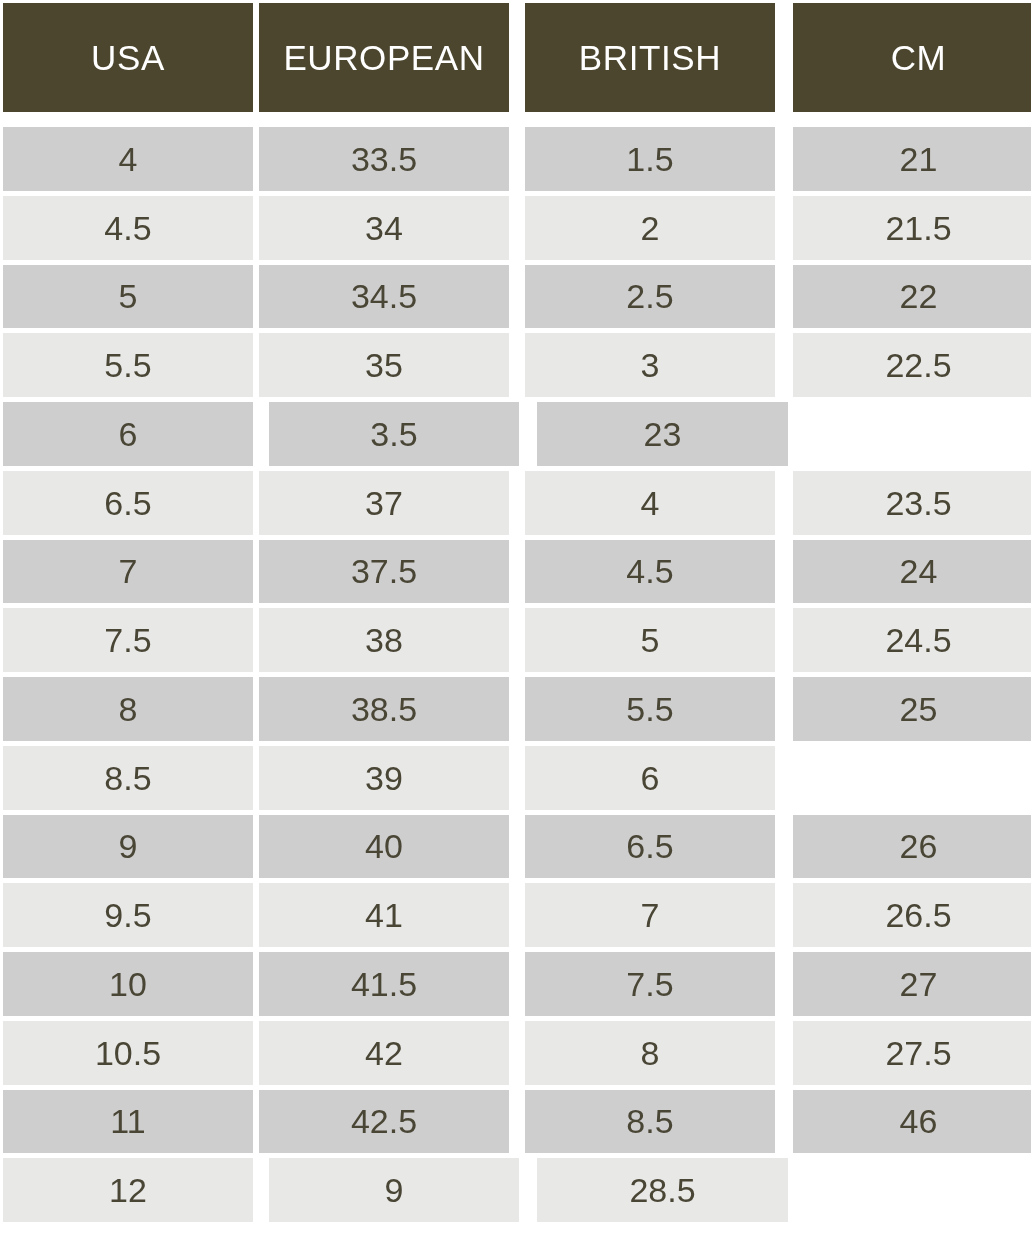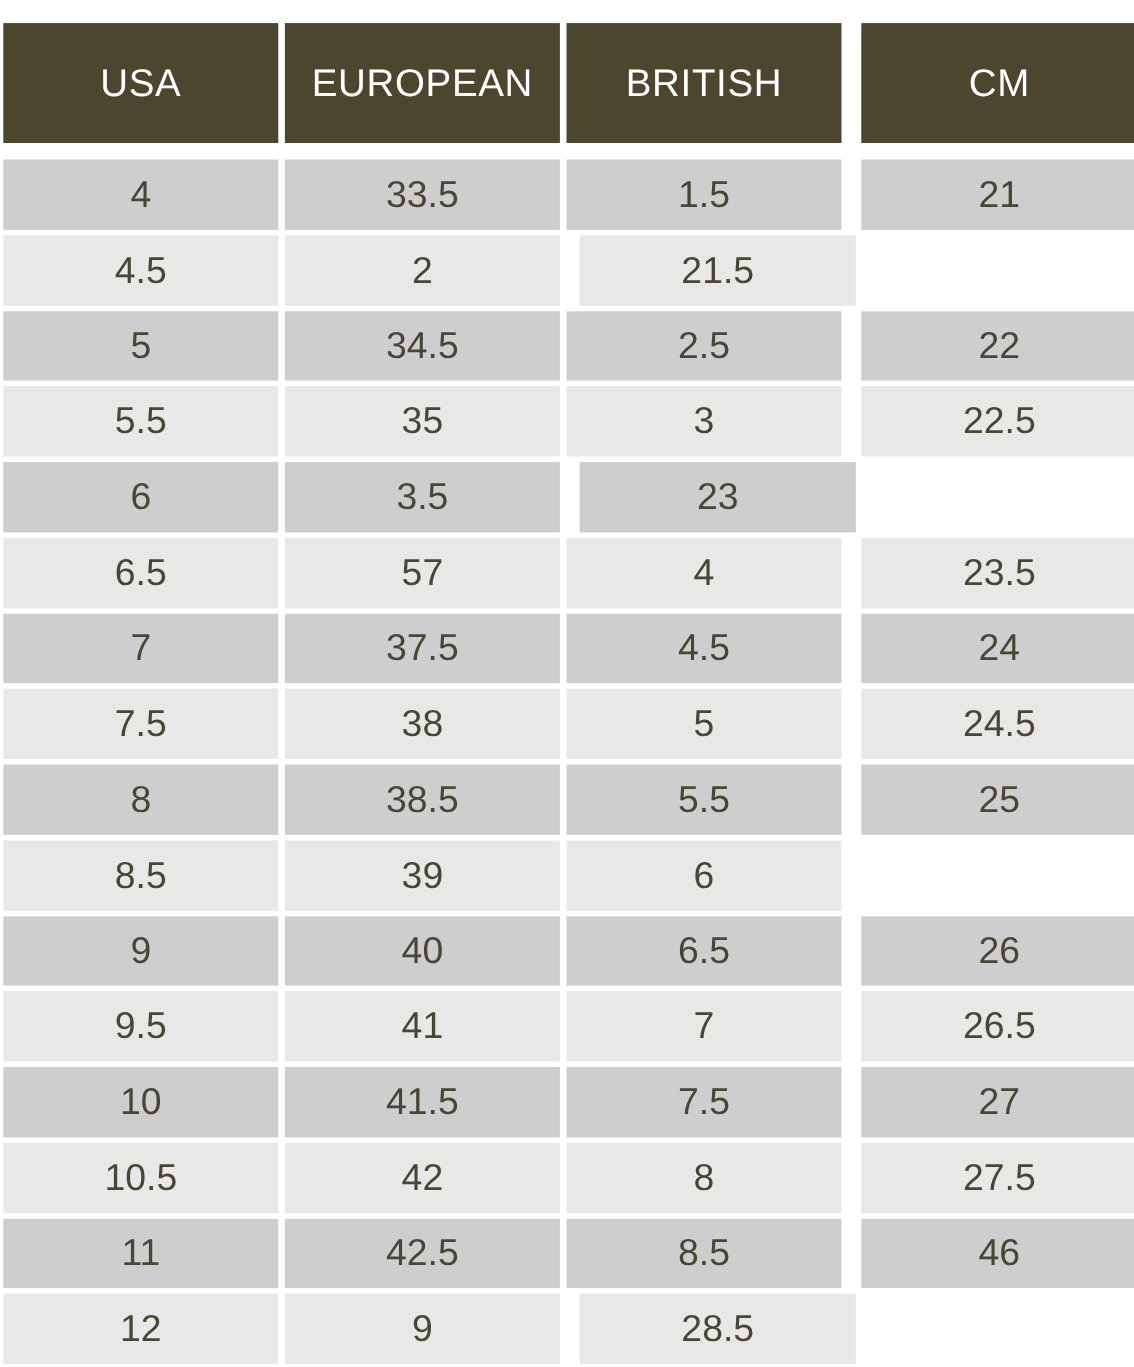--- a/index.html
+++ b/index.html
@@ -13,21 +13,21 @@
     height: 1243px;
     font-family: "Liberation Sans", sans-serif;
     -webkit-font-smoothing: antialiased;
   }
 
   .size-table {
     position: relative;
     width: 1031px;
     height: 1243px;
     box-sizing: border-box;
-    padding: 21px 9px 21px 3px;
+    padding: 3px 9px 21px 3px;
   }
 
   .table-grid {
     display: flex;
     flex-direction: column;
     width: 1019px;
     height: 1219px;
   }
 
   
@@ -73,21 +73,21 @@
     line-height: 1;
     box-sizing: border-box;
   }
 
   .row-dark .data-cell  { background: #cecece; }
   .row-light .data-cell { background: #e8e8e7; }
 
   
   .col-0 { flex: 0 0 250px; }
   .col-1 { flex: 0 0 250px; margin-left: 6px; }
-  .col-2 { flex: 0 0 250px; margin-left: 6px; text-align: center; }
+  .col-2 { flex: 0 0 250px; margin-left: 16px; text-align: center; }
   .col-3 { flex: 0 0 251px; margin-left: 18px; }
 </style>
 </head>
 <body>
 
 <div class="size-table">
   <div class="table-grid">
 
     <div class="header-row" id="header-row">
         <div class="header-cell col-0">USA</div>
@@ -98,20 +98,21 @@
 
     <div class="body-rows" id="body-rows">
         <div class="data-row row-dark">
           <div class="data-cell col-0">4</div>
           <div class="data-cell col-1">33.5</div>
           <div class="data-cell col-2">1.5</div>
           <div class="data-cell col-3">21</div>
         </div>
         <div class="data-row row-light">
           <div class="data-cell col-0">4.5</div>
+          <div class="data-cell col-1">34</div>
           <div class="data-cell col-2">2</div>
           <div class="data-cell col-3">21.5</div>
         </div>
         <div class="data-row row-dark">
           <div class="data-cell col-0">5</div>
           <div class="data-cell col-1">34.5</div>
           <div class="data-cell col-2">2.5</div>
           <div class="data-cell col-3">22</div>
         </div>
         <div class="data-row row-light">
@@ -120,21 +121,21 @@
           <div class="data-cell col-2">3</div>
           <div class="data-cell col-3">22.5</div>
         </div>
         <div class="data-row row-dark">
           <div class="data-cell col-0">6</div>
           <div class="data-cell col-2">3.5</div>
           <div class="data-cell col-3">23</div>
         </div>
         <div class="data-row row-light">
           <div class="data-cell col-0">6.5</div>
-          <div class="data-cell col-1">57</div>
+          <div class="data-cell col-1">37</div>
           <div class="data-cell col-2">4</div>
           <div class="data-cell col-3">23.5</div>
         </div>
         <div class="data-row row-dark">
           <div class="data-cell col-0">7</div>
           <div class="data-cell col-1">37.5</div>
           <div class="data-cell col-2">4.5</div>
           <div class="data-cell col-3">24</div>
         </div>
         <div class="data-row row-light">

